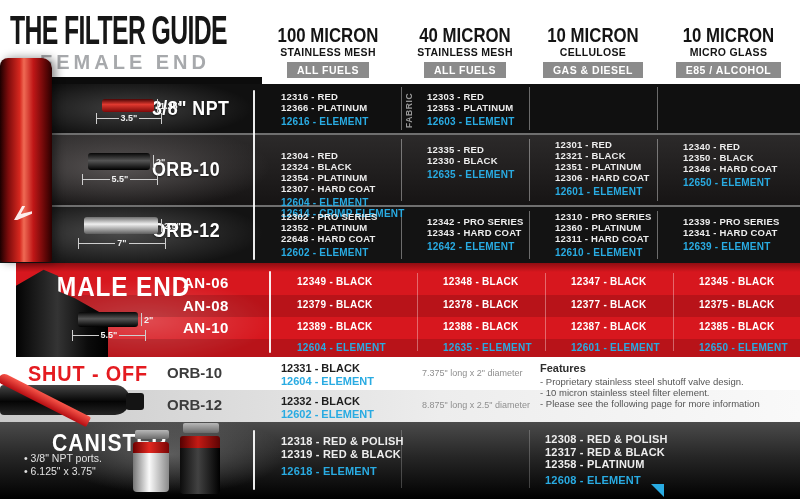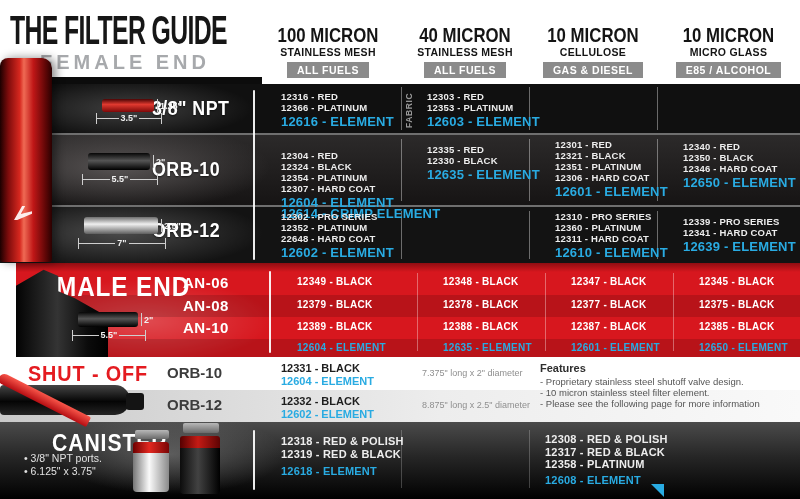--- a/index.html
+++ b/index.html
@@ -27,21 +27,21 @@
     background:radial-gradient(190px 48px at 120px 46%,#4a4a4a,rgba(0,0,0,0) 75%),#131313;}
   .topstrip{left:18px;top:77px;width:244px;height:8px;background:#0c0c0c;}
 
   .vsep{width:1px;background:rgba(255,255,255,.38);}
   .label-sep{left:253px;width:2px;background:rgba(255,255,255,.92);border-radius:1px;z-index:2;}
 
   .rowlabel{color:#fff;font-size:21px;font-weight:bold;transform:scaleX(.85);transform-origin:0 50%;
             letter-spacing:.5px;white-space:nowrap;text-shadow:0 1px 2px rgba(0,0,0,.6);z-index:3;}
 
   .part-line{color:#ededed;font-size:9.5px;font-weight:bold;line-height:11px;letter-spacing:.2px;white-space:nowrap;}
-  .element-line{color:#29abe2;font-size:13px;font-weight:bold;line-height:11px;letter-spacing:.2px;white-space:nowrap;}
+  .element-line{color:#29abe2;font-size:10px;font-weight:bold;line-height:11px;letter-spacing:.2px;white-space:nowrap;}
   .el-list{margin-top:3px;}
   .cell{z-index:3;}
 
   .fabric{left:404px;top:128px;color:#9a9a9a;font-size:8.5px;font-weight:bold;letter-spacing:.6px;
           transform:rotate(-90deg);transform-origin:0 0;white-space:nowrap;z-index:3;}
 
   
   .pic{z-index:4;border-radius:3px;}
   .pic-red{background:linear-gradient(180deg,#4a0404,#e03a30 42%,#7d0808);}
   .pic-black{background:linear-gradient(180deg,#060606,#555 45%,#000);}
@@ -256,20 +256,29 @@
   <div class="abs cell" style="left:281px;top:211px;">
     <div>
         <div class="part-line">12302 - PRO SERIES</div>
         <div class="part-line">12352 - PLATINUM</div>
         <div class="part-line">22648 - HARD COAT</div>
       </div>
     <div class="el-list">
         <div class="element-line">12602 - ELEMENT</div>
       </div>
   </div>
+  <div class="abs cell" style="left:427px;top:216px;">
+    <div>
+        <div class="part-line">12342 - PRO SERIES</div>
+        <div class="part-line">12343 - HARD COAT</div>
+      </div>
+    <div class="el-list">
+        <div class="element-line">12642 - ELEMENT</div>
+      </div>
+  </div>
   <div class="abs cell" style="left:555px;top:211px;">
     <div>
         <div class="part-line">12310 - PRO SERIES</div>
         <div class="part-line">12360 - PLATINUM</div>
         <div class="part-line">12311 - HARD COAT</div>
       </div>
     <div class="el-list">
         <div class="element-line">12610 - ELEMENT</div>
       </div>
   </div>

